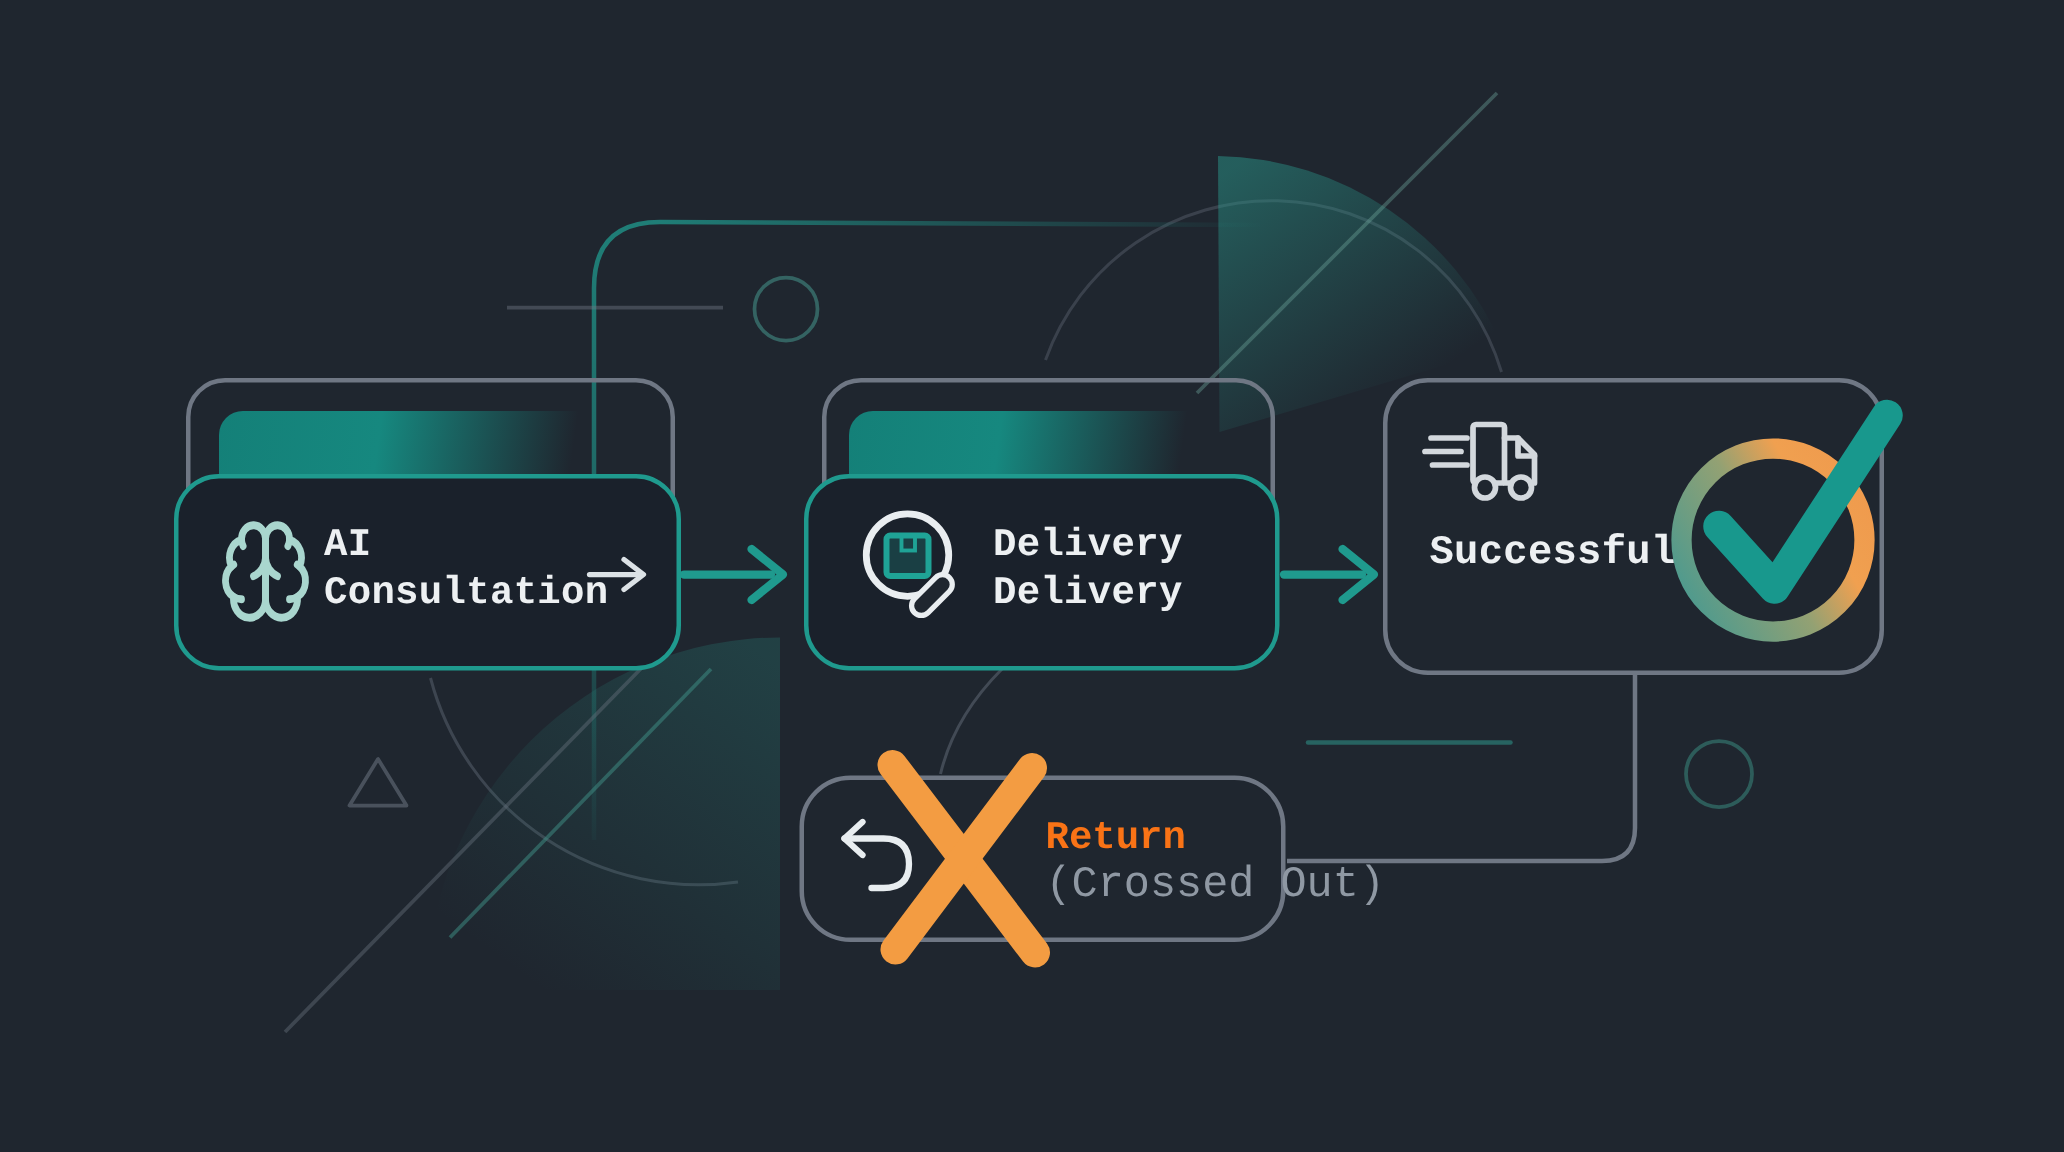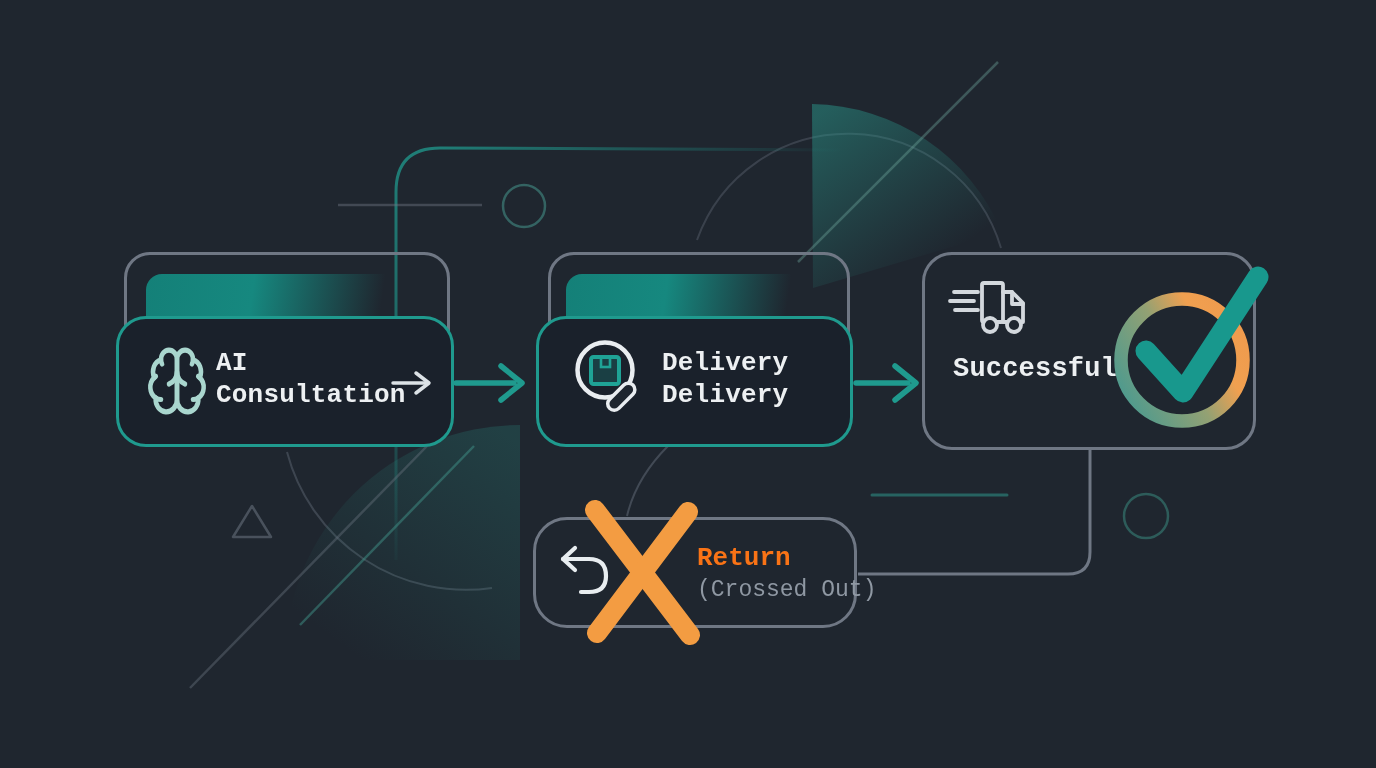--- a/index.html
+++ b/index.html
@@ -26,21 +26,21 @@
   .tab{
     position:absolute;height:46px;border-radius:16px 16px 0 0;
     background:linear-gradient(98deg,#148078 0%,#16887f 40%,rgba(22,136,127,0) 88%);
   }
   .title{
     position:absolute;color:#edf0f2;font-size:26px;font-weight:700;
     line-height:32px;letter-spacing:.2px;
   }
   .title.big{font-size:27px;line-height:33px;}
   .ret-label{position:absolute;color:#f97316;font-size:26px;font-weight:700;line-height:28px;}
-  .ret-sub{position:absolute;color:#8f98a3;font-size:23px;font-weight:400;line-height:26px;}
+  .ret-sub{position:absolute;color:#8f98a3;font-size:29px;font-weight:400;line-height:26px;}
 </style>
 </head>
 <body>
 
 <div class="stage">
 
   <svg class="abs" style="left:0;top:0" width="1376" height="768" viewBox="0 0 1376 768">
     <defs>
       <linearGradient id="edgeV" gradientUnits="userSpaceOnUse" x1="396" y1="580" x2="396" y2="160">
         <stop offset="0" stop-color="#1f9a8e" stop-opacity="0"></stop>

